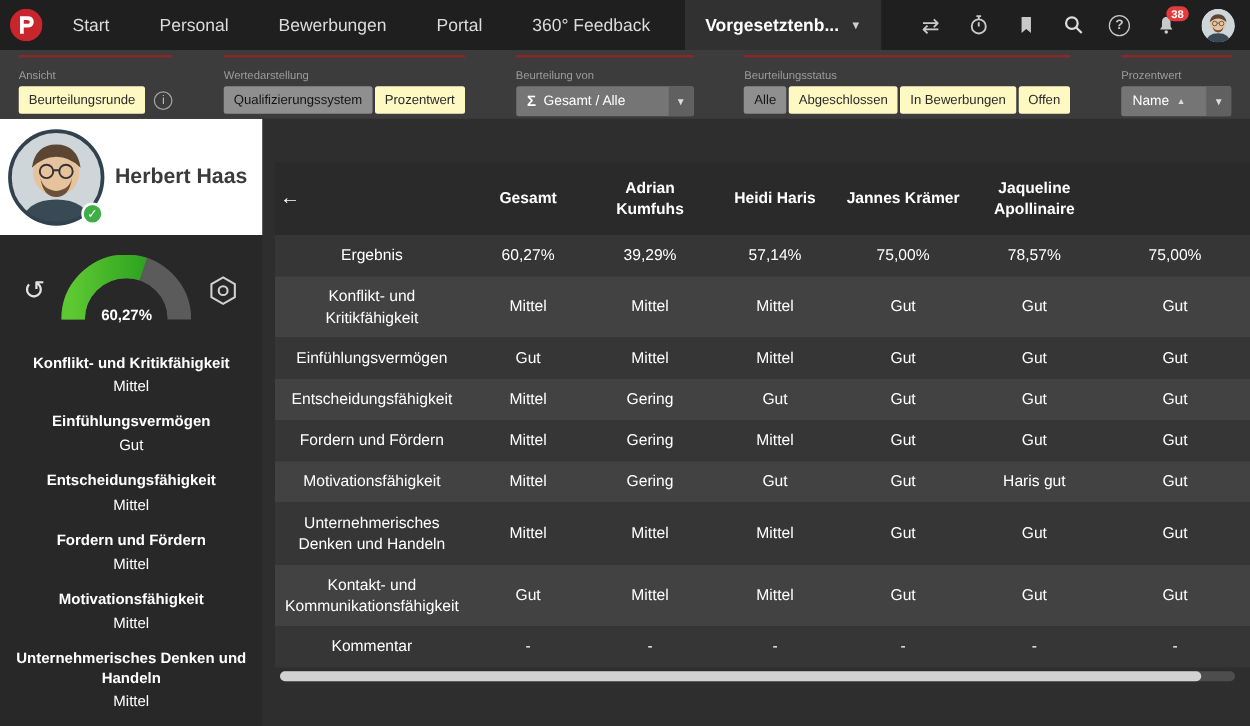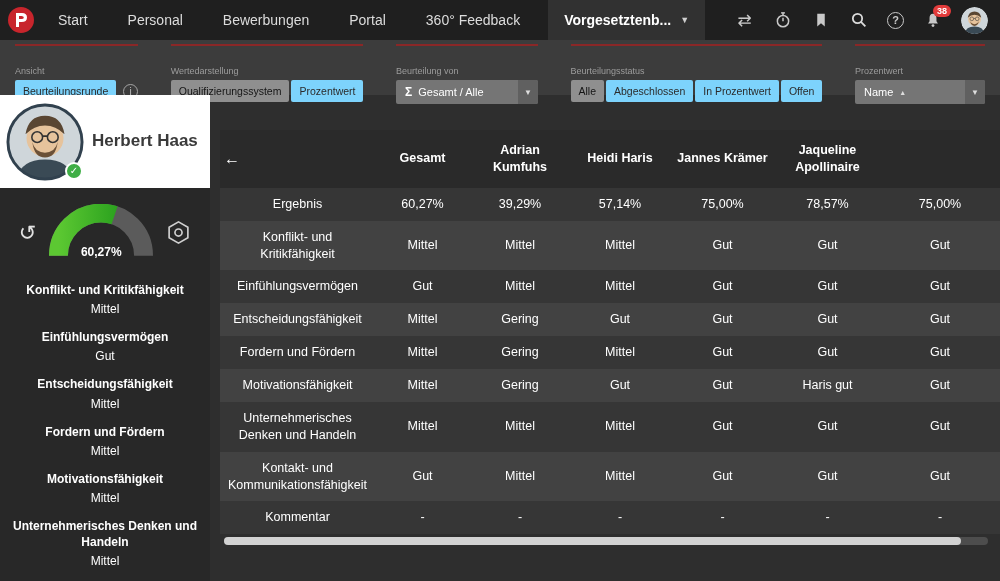--- a/index.html
+++ b/index.html
@@ -26,38 +26,38 @@
                  font-size:11px; font-weight:700; color:#c9c9c9; cursor:pointer; }
   .bell-wrap { position:relative; cursor:pointer;text-align:right; }
   .badge { position:absolute; top:-6px; left:10px; background:#e23b3b; color:#fff;
            font-size:9px; font-weight:700; border-radius:8px; padding:1px 4px; }
   .mini-avatar { width:27px; height:27px; border-radius:50%; overflow:hidden; flex:none; cursor:pointer; }
   .mini-avatar svg { width:100%; height:100%; display:block; }
 
   
   .filterbar { height:55px; background:#3c3c3c; display:flex; justify-content:space-between;
                padding:4px 15px 0; }
-  .fgroup { border-top:2px solid #8a2727; padding-top:20px; }
+  .fgroup { border-top:2px solid #8a2727; padding-top:9px; }
   .flabel { font-size:9px; color:#9c9c9c; margin-bottom:4px; white-space:nowrap; }
   .fbuttons { display:flex; gap:2px; align-items:center; }
-  .fbtn { background:#7dd3fc; color:#2b2b2b; font-size:10.5px; padding:5px 8px;
+  .fbtn { background:#fef9c3; color:#2b2b2b; font-size:10.5px; padding:5px 8px;
           border-radius:2px; white-space:nowrap; cursor:pointer; }
   .fbtn.active { background:#8f8f8f; color:#141414; }
   .info-circle { width:15px; height:15px; border-radius:50%; border:1px solid #a5a5a5;
                  color:#bdbdbd; font-size:10px; display:flex; align-items:center;
                  justify-content:center; margin-left:5px; cursor:pointer; }
   .fselect { background:#757575; color:#fff; font-size:11px; display:flex; align-items:stretch;
              border-radius:2px; overflow:hidden; height:24px; cursor:pointer; }
   .fselect .val { padding:0 9px; display:flex; gap:6px; align-items:center; white-space:nowrap; }
   .fselect .sigma { font-weight:700; font-size:12px; }
   .fselect .sort-asc { font-size:7px; color:#ddd; }
   .fselect .chevbox { background:#606060; width:20px; display:flex; align-items:center;
                       justify-content:center; font-size:8px; color:#ddd; margin-left:auto; }
   .sel-gesamt { width:142px; }
-  .sel-sort   { width:130px; }
+  .sel-sort   { width:88px; }
 
   
   .content { display:flex; height:486px; }
 
   
   .sidebar { width:210px; flex:none; background:#282828; display:flex;
              flex-direction:column; overflow:hidden; }
   .profile-card { background:#fff; height:93px; flex:none; display:flex;
                   align-items:center; padding:0 6px; }
   .avatar-wrap { position:relative; width:78px; height:78px; flex:none; }
@@ -200,21 +200,21 @@
           <span>Gesamt / Alle</span>
         </span>
         <span class="chevbox">▼</span>
       </div>
     </div>
     <div class="fgroup">
       <div class="flabel">Beurteilungsstatus</div>
       <div class="fbuttons">
         <span class="fbtn active">Alle</span>
         <span class="fbtn">Abgeschlossen</span>
-        <span class="fbtn">In Prozentwert</span>
+        <span class="fbtn">In Bewerbungen</span>
         <span class="fbtn">Offen</span>
       </div>
     </div>
     <div class="fgroup">
       <div class="flabel">Prozentwert</div>
       <div class="fselect sel-sort">
         <span class="val">
           <span>Name</span>
           <span class="sort-asc">▲</span>
         </span>

